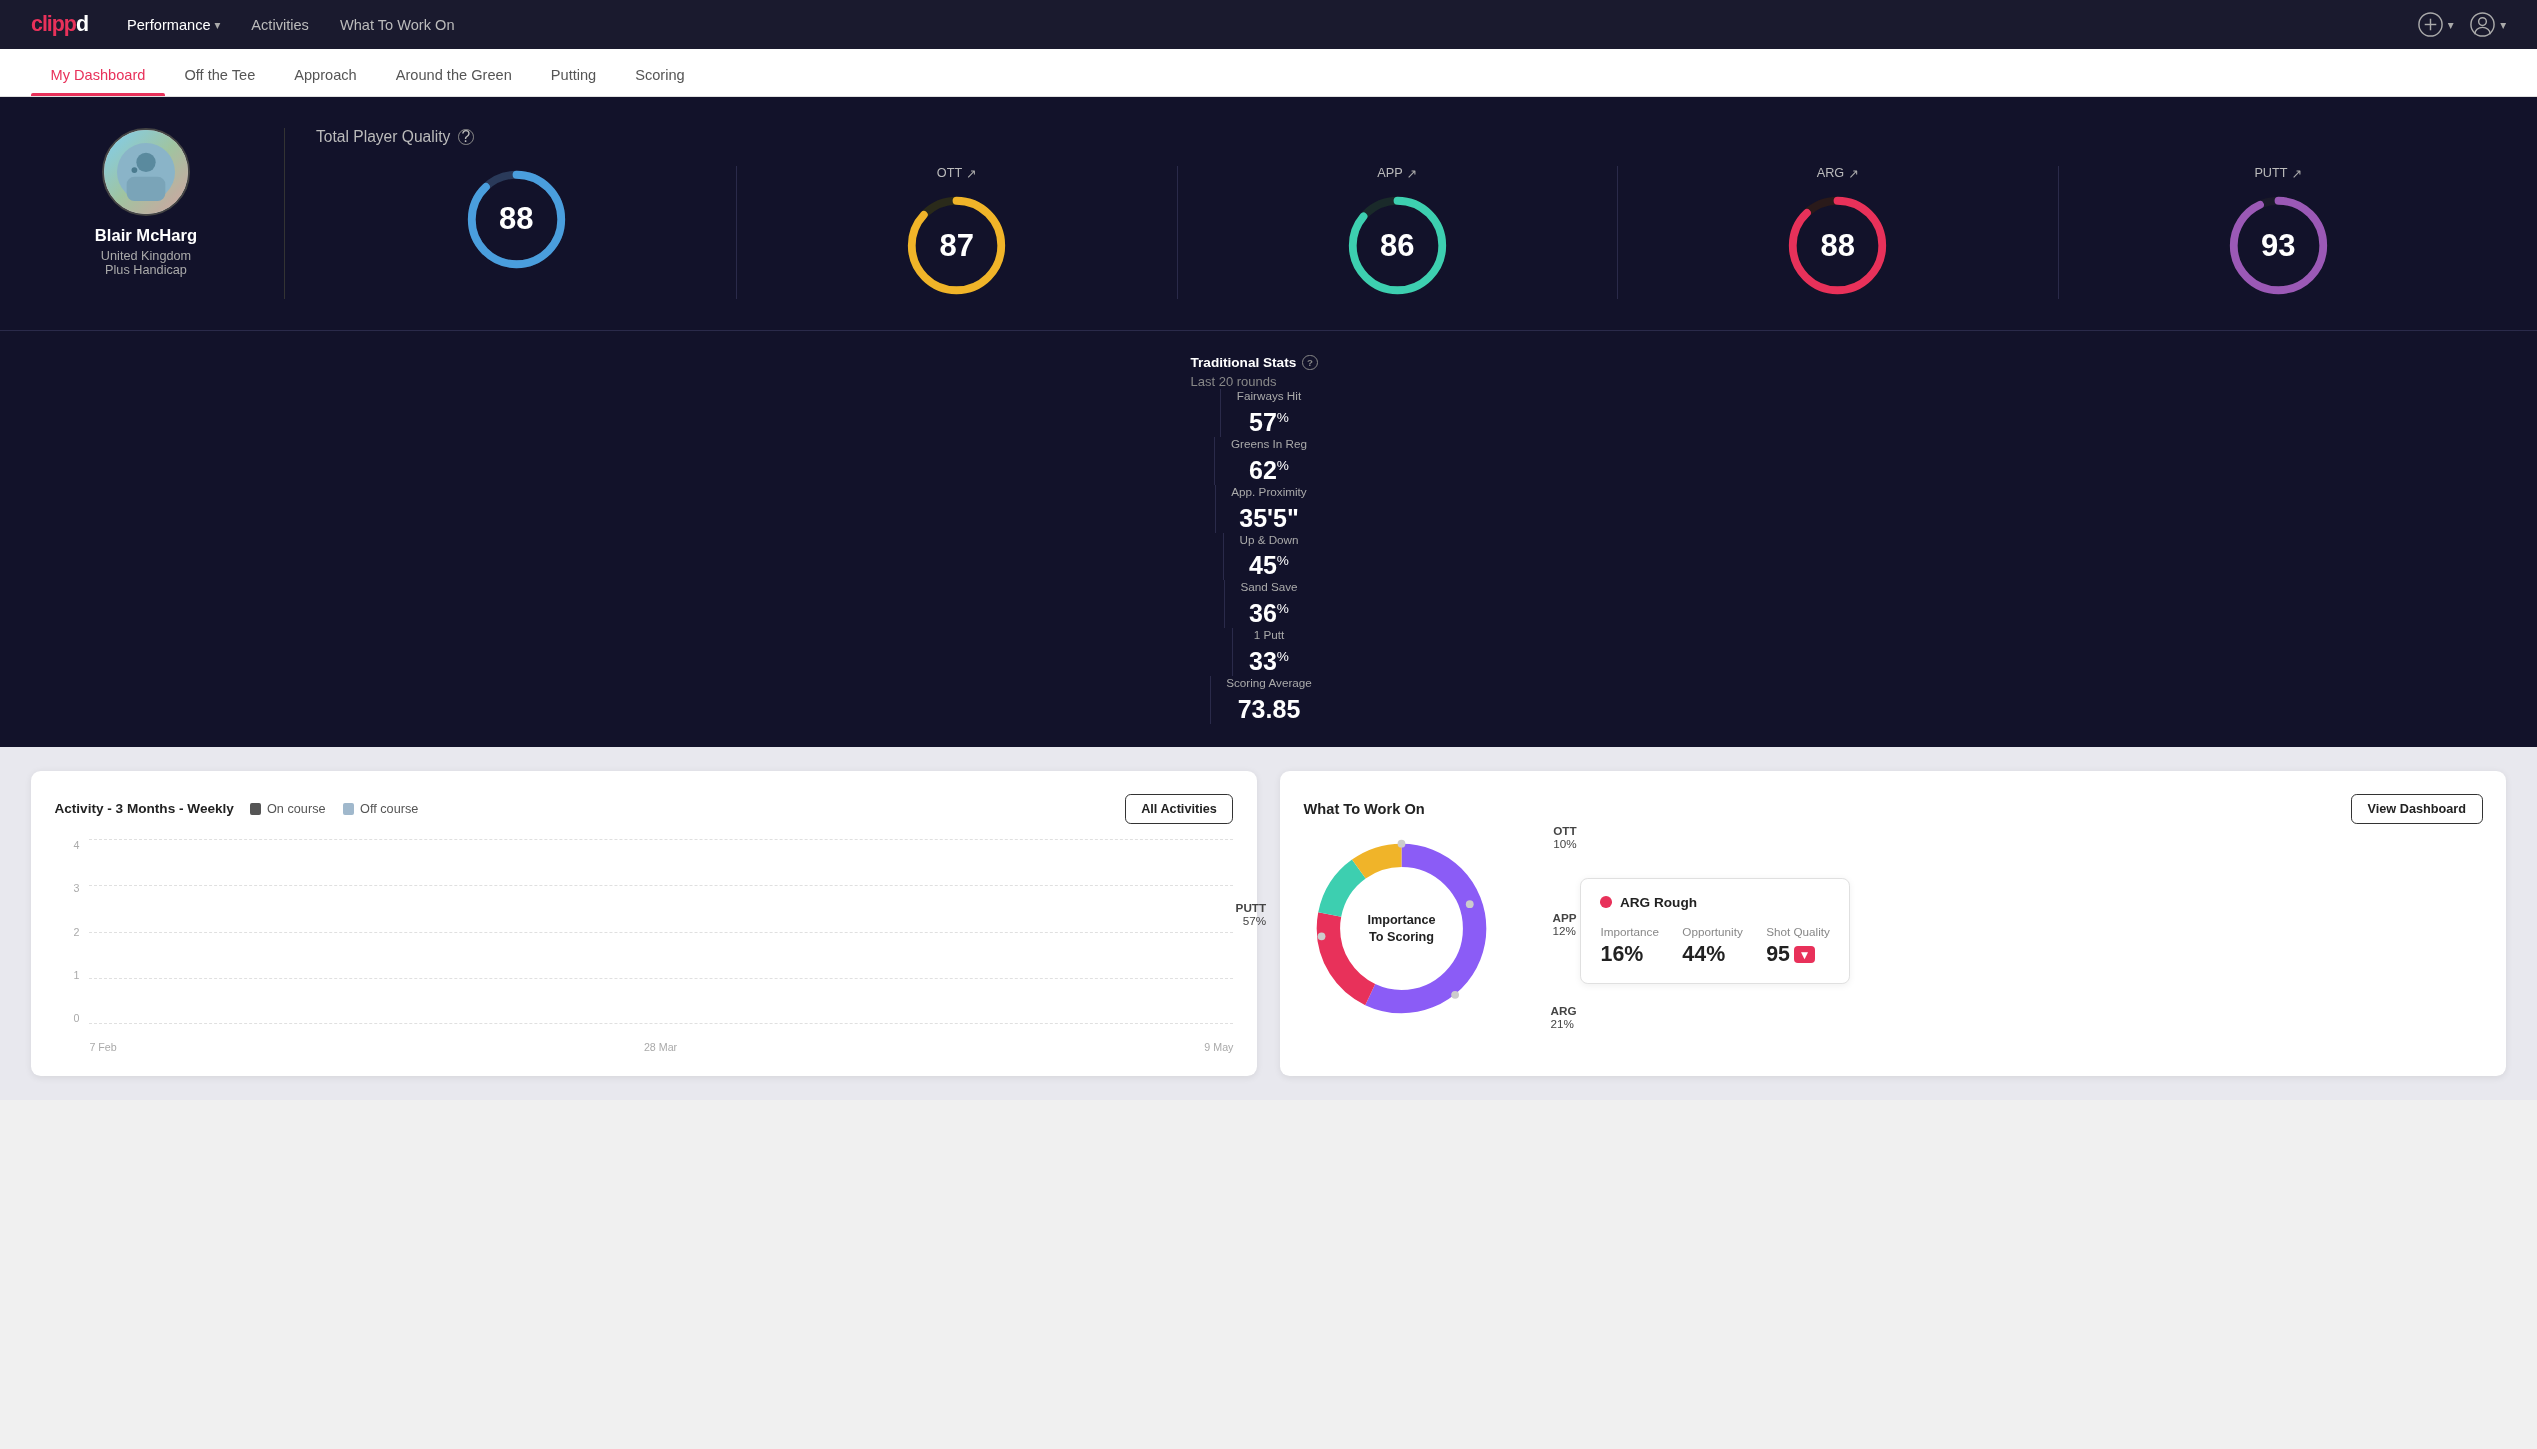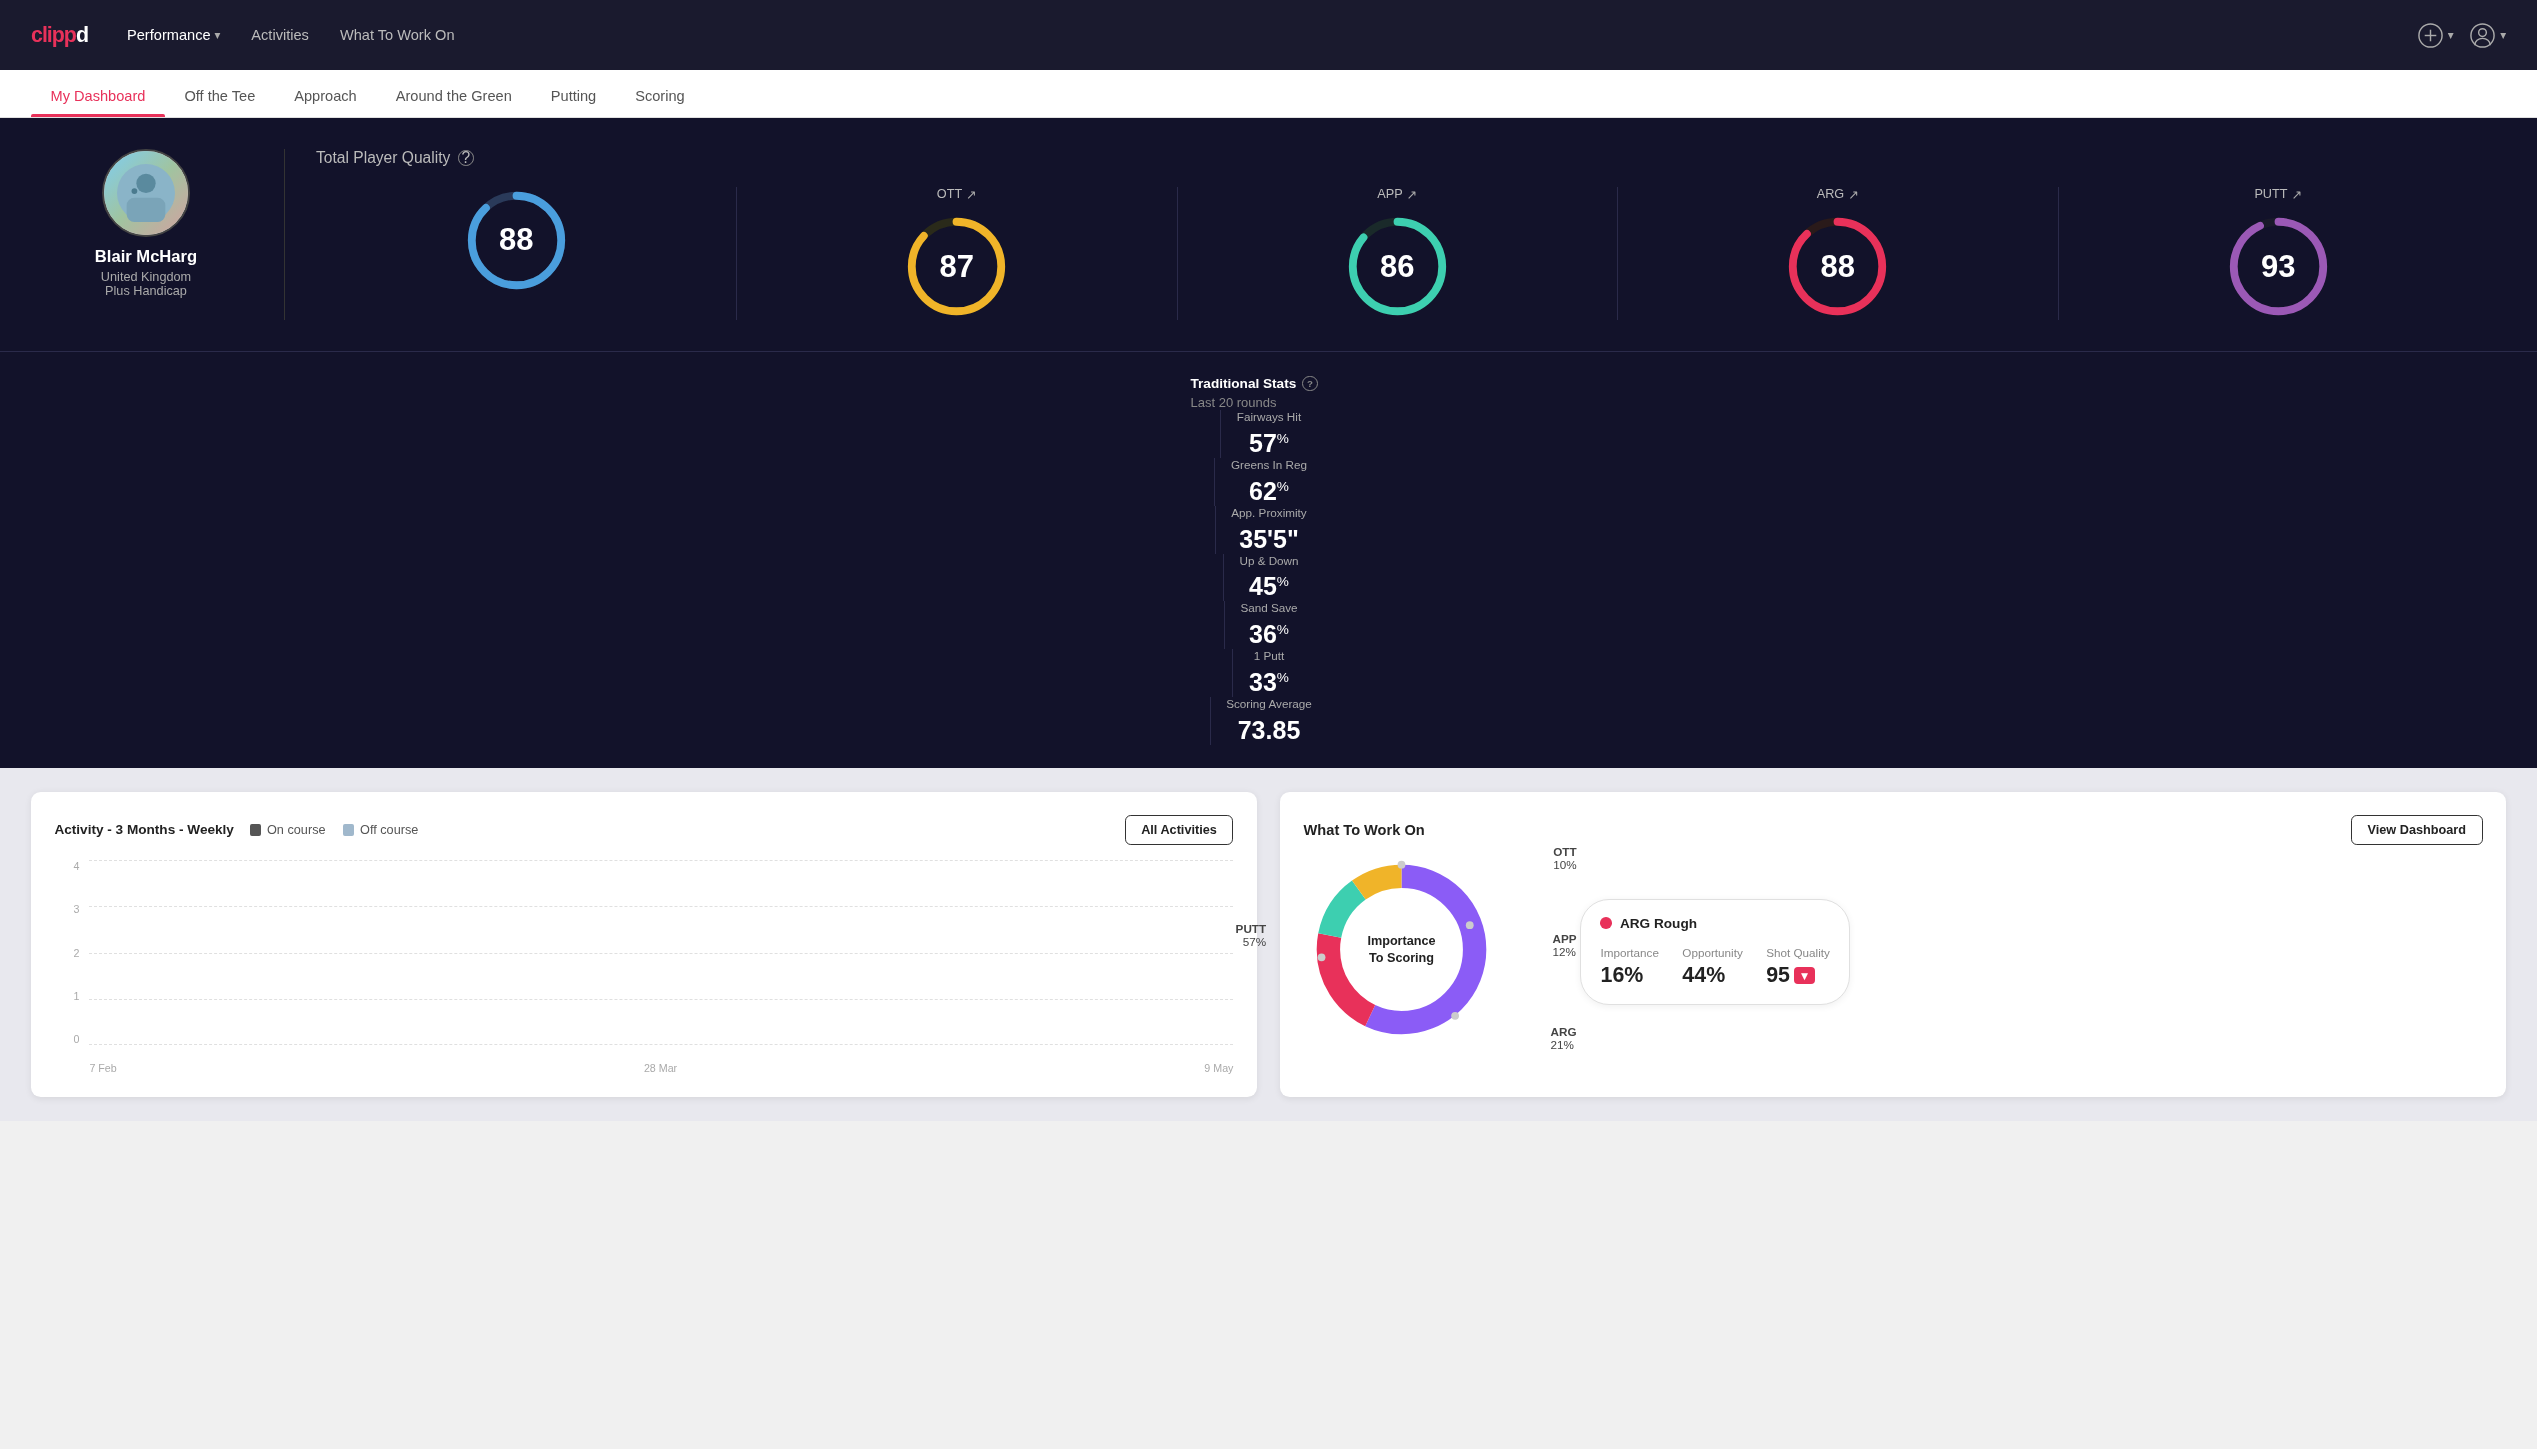--- a/index.html
+++ b/index.html
@@ -4,21 +4,21 @@
   <style>
     * { box-sizing: border-box; margin: 0; padding: 0; }
     body { font-family: -apple-system, BlinkMacSystemFont, 'Segoe UI', sans-serif; background: #f0f0f0; color: #fff; }
 
     
     .top-nav {
       background: #1a1a2e;
       display: flex;
       align-items: center;
       padding: 0 31px;
-      height: 70px;
+      height: 49px;
       justify-content: space-between;
     }
     .logo { color: #e8315a; font-size: 21.4px; font-weight: 800; letter-spacing: -1px; }
     .logo span { color: #fff; }
     .nav-links { display: flex; gap: 31px; margin-left: 39px; }
     .nav-links a {
       color: #bbb; font-size: 14.6px; text-decoration: none; cursor: pointer;
       display: flex; align-items: center; gap: 3.9px;
     }
     .nav-links a.active { color: #fff; }
@@ -477,21 +477,21 @@
           <text x="100" y="95" text-anchor="middle" font-size="13" font-weight="600" fill="#222">Importance</text>
           <text x="100" y="113" text-anchor="middle" font-size="13" font-weight="600" fill="#222">To Scoring</text>
 
           <circle cx="100" cy="13" r="4" fill="#ccc"></circle>
           <circle cx="170" cy="75" r="4" fill="#ccc"></circle>
           <circle cx="155" cy="168" r="4" fill="#ccc"></circle>
           <circle cx="18" cy="108" r="4" fill="#ccc"></circle>
         </svg>
       </div>
 
-      <div class="info-card" style="margin-left:58px;border-radius:29px;">
+      <div class="info-card" style="margin-left:58px;">
         <div class="info-card-title">
           <div class="info-dot"></div>
           <span>ARG Rough</span>
         </div>
         <div class="info-metrics">
           <div class="info-metric">
             <div class="metric-name">Importance</div>
             <div class="metric-val">16%</div>
           </div>
           <div class="info-metric">

